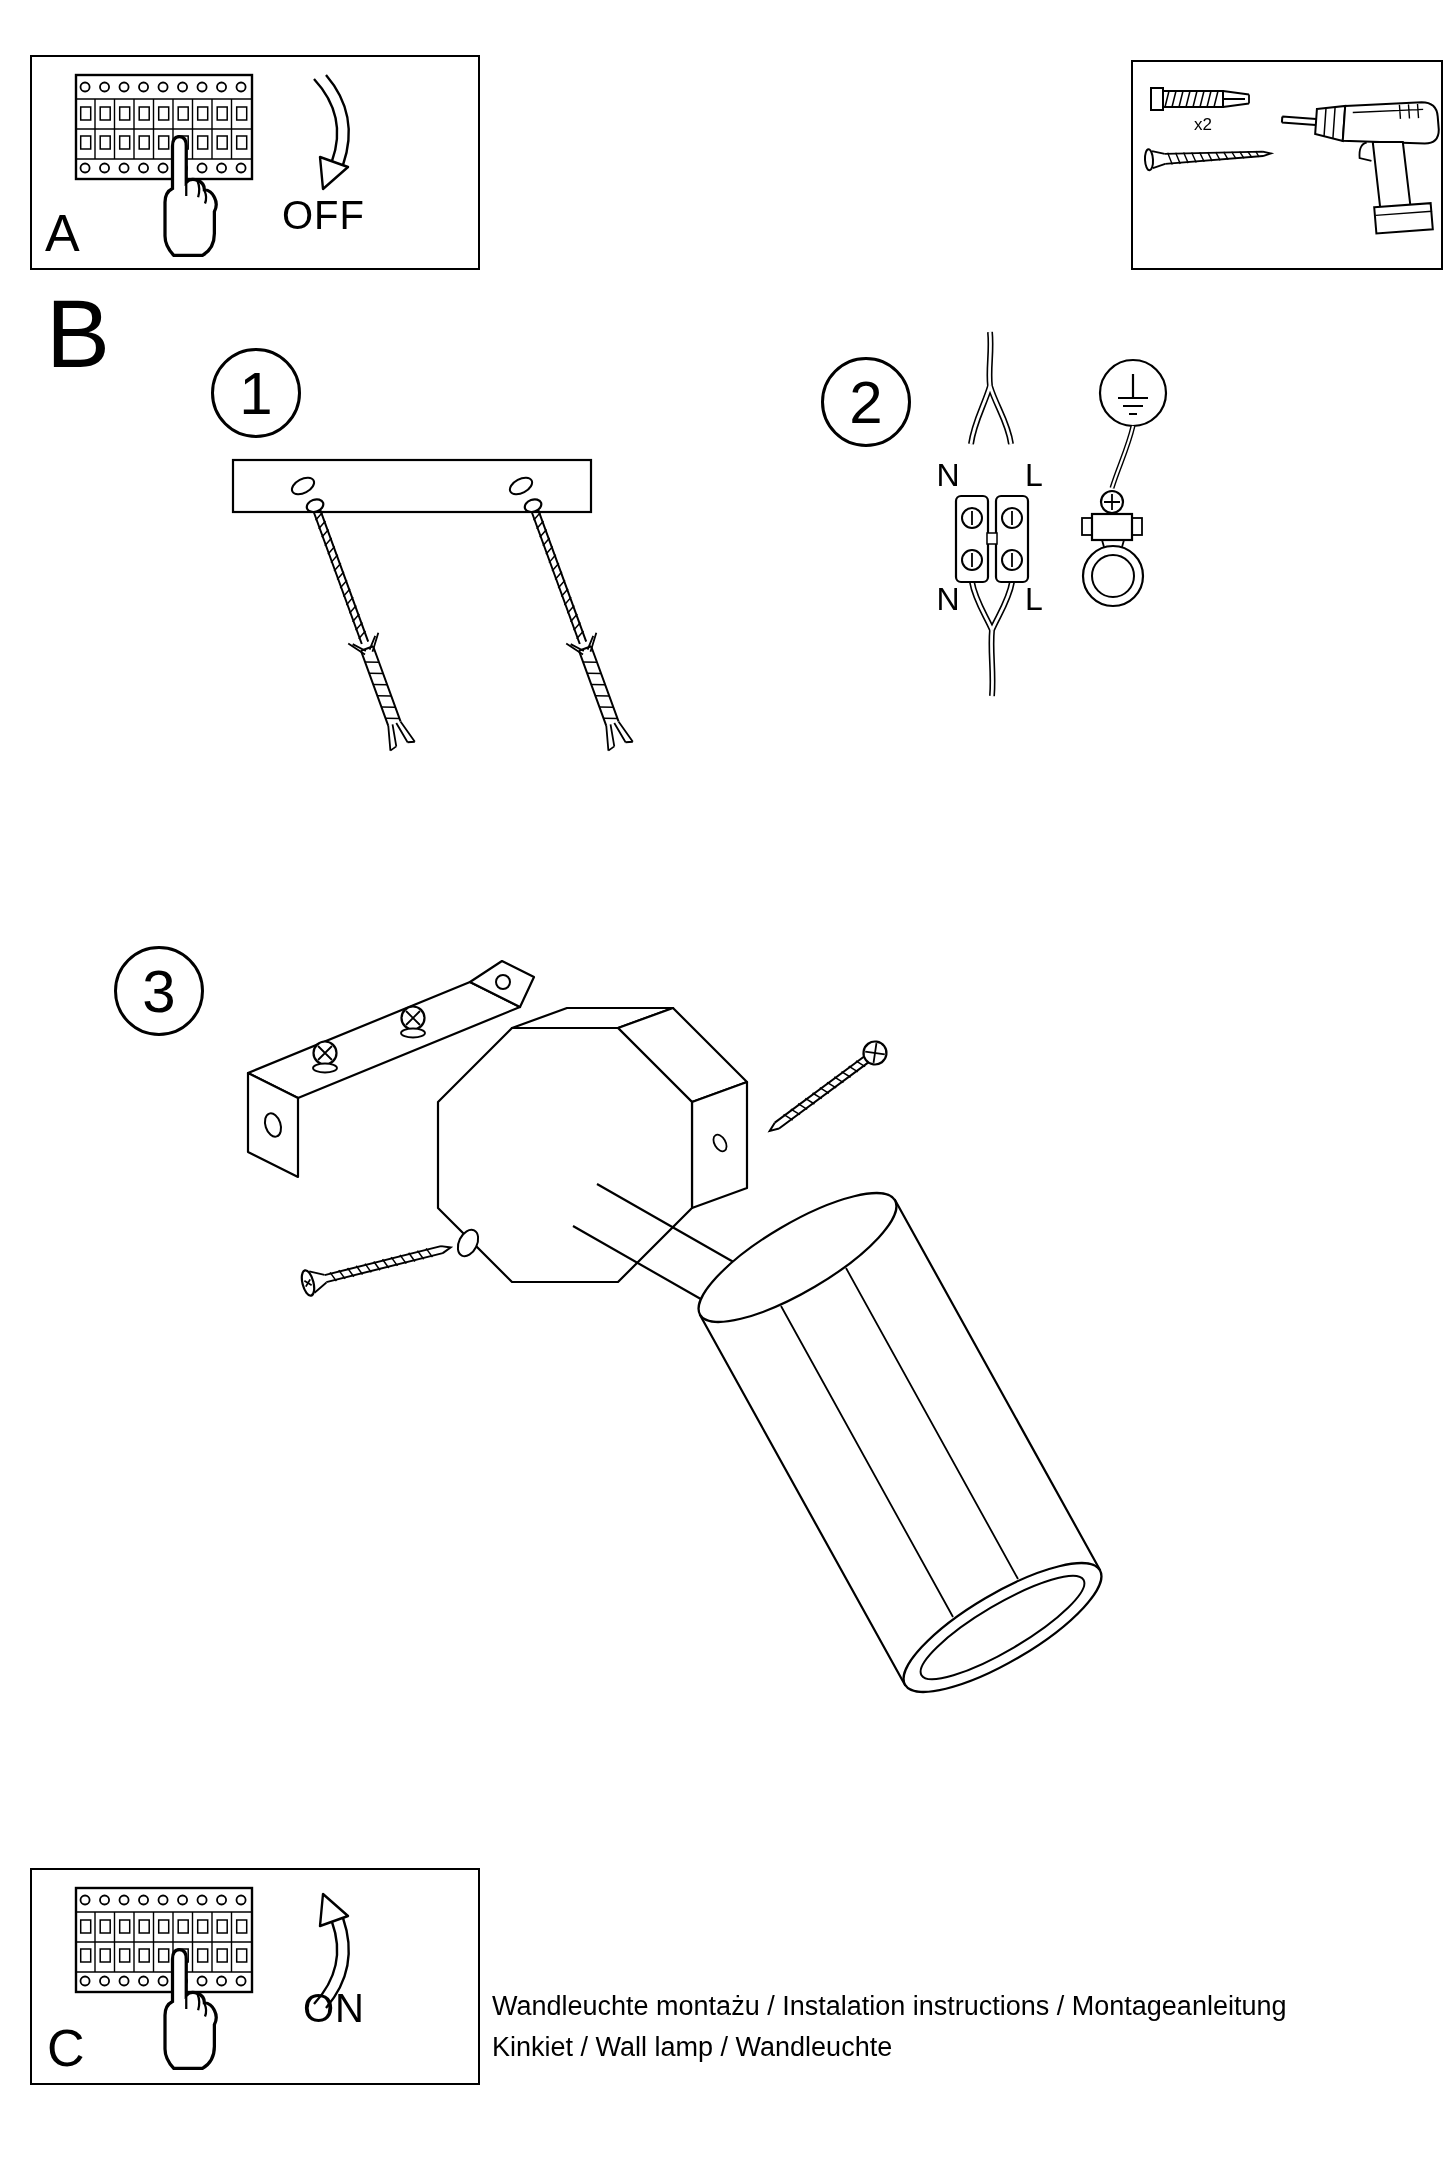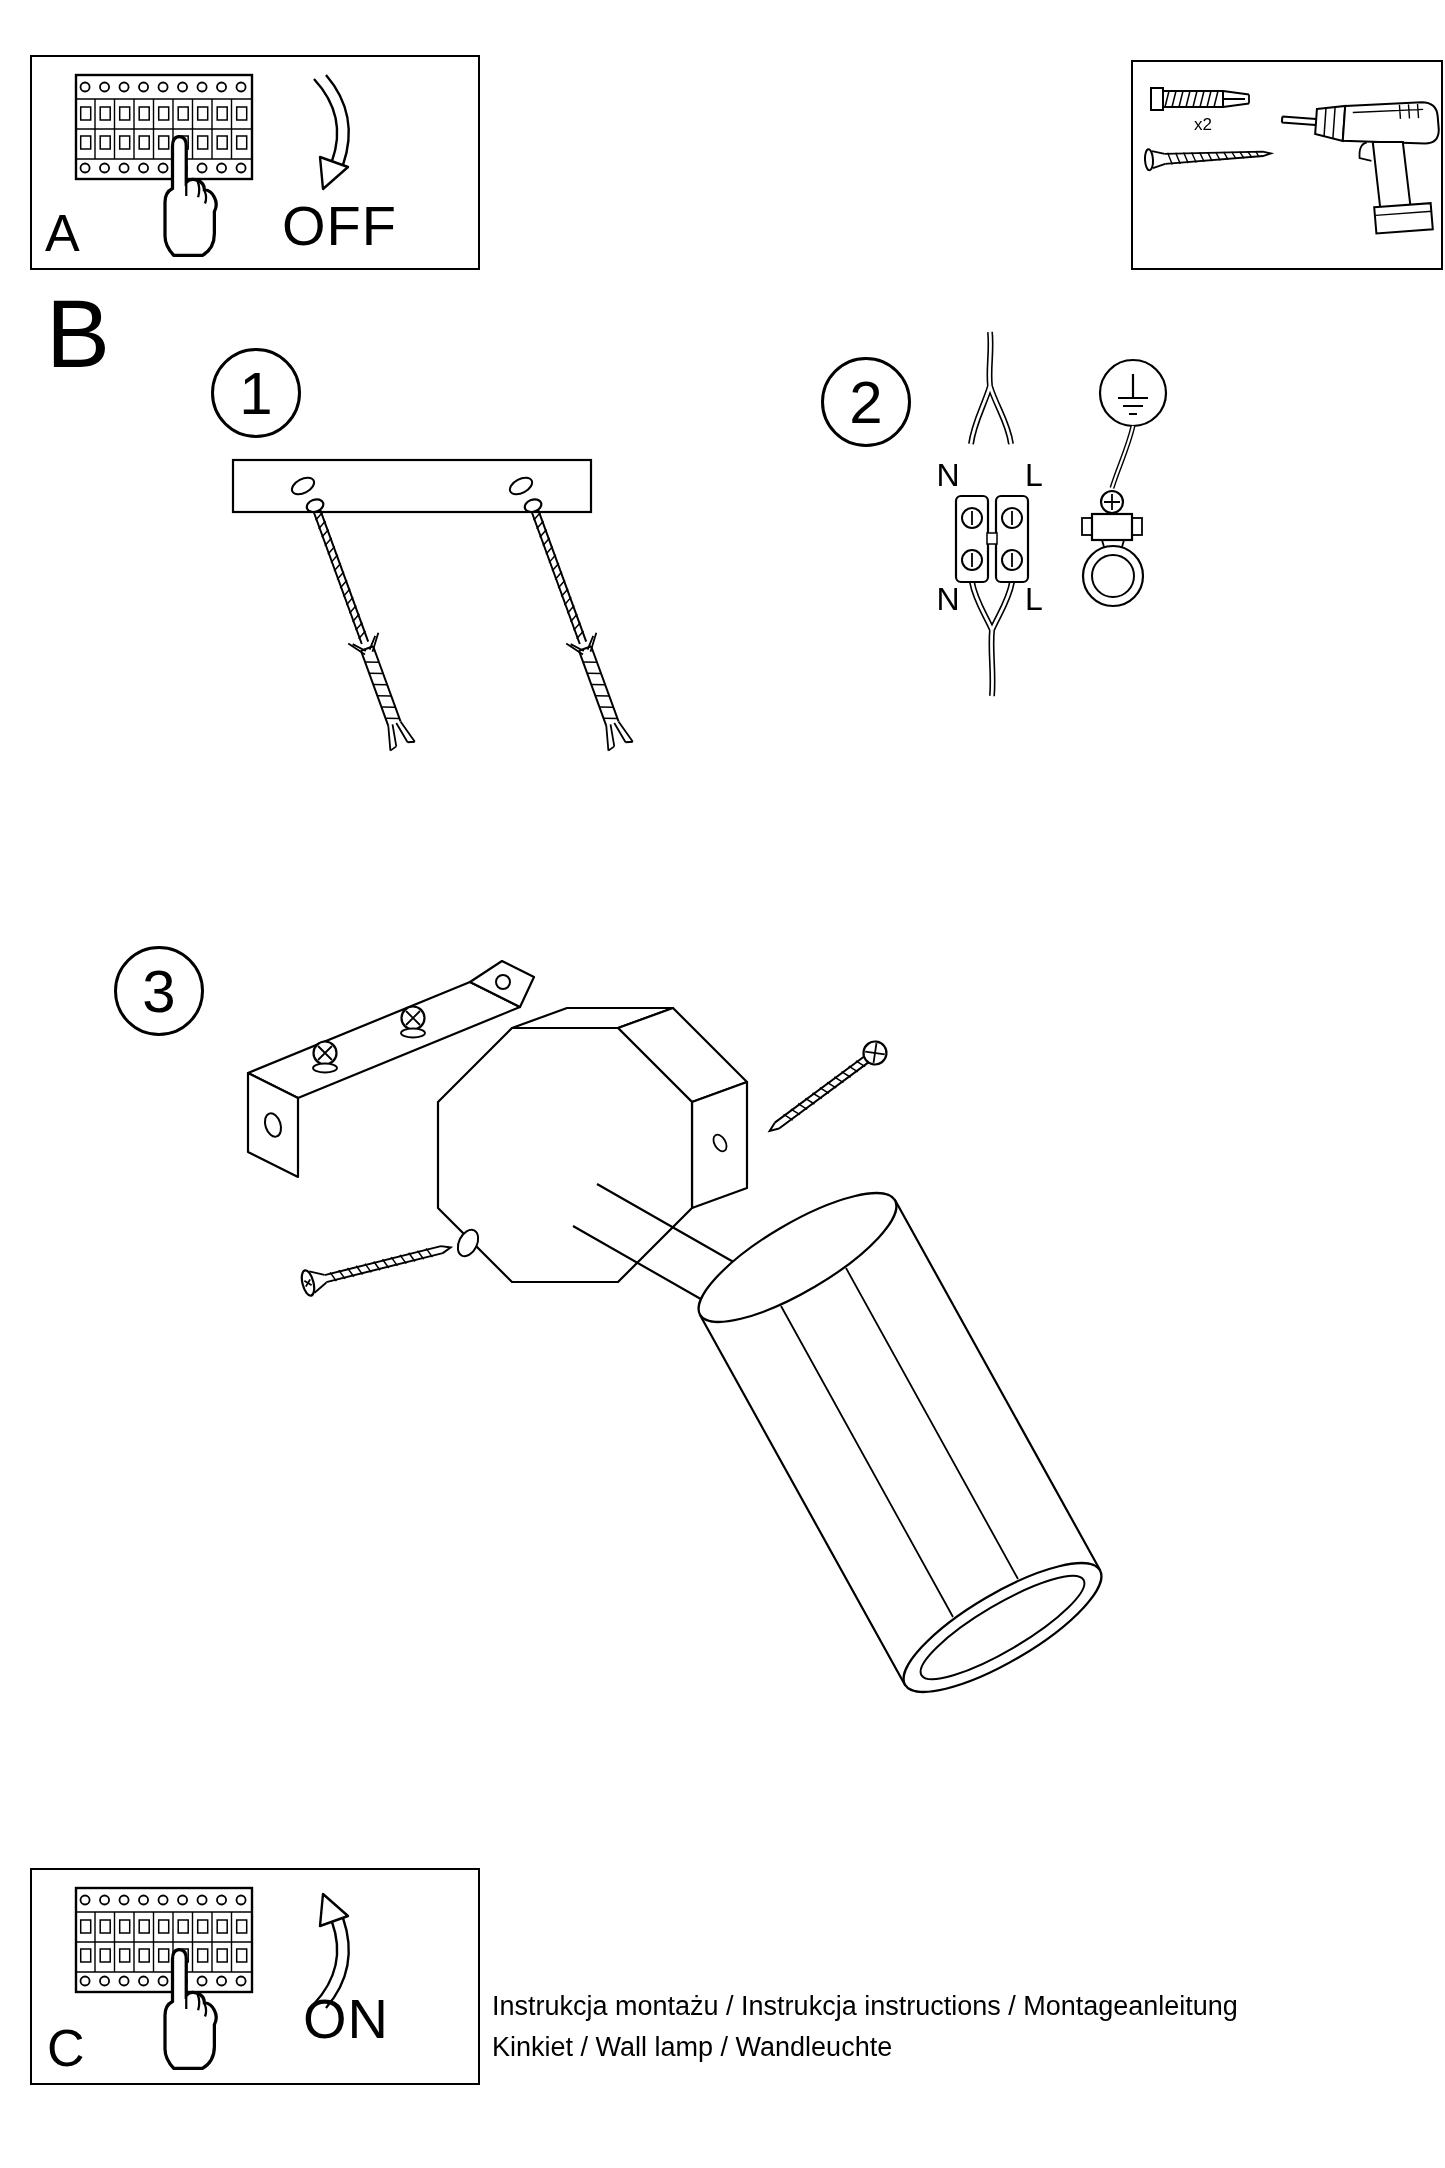--- a/index.html
+++ b/index.html
@@ -2,21 +2,21 @@
 <html><head>
 <meta charset="utf-8">
 <style>
   html,body{margin:0;padding:0;background:#fff}
   .page{position:relative;width:1445px;height:2168px;background:#ffffff;
         font-family:"Liberation Sans",sans-serif;color:#000;overflow:hidden}
   .abs{position:absolute}
   .frame{position:absolute;border:2px solid #000;background:#fff}
   .badge{position:absolute;width:84px;height:84px;border:3px solid #000;border-radius:50%;
          display:flex;align-items:center;justify-content:center;font-size:60px;background:#fff}
-  .biglbl{position:absolute;font-size:56px;letter-spacing:1px;white-space:nowrap}
+  .biglbl{position:absolute;font-size:40px;letter-spacing:1px;white-space:nowrap}
   .corner{position:absolute;font-size:52px}
   .section-lbl{position:absolute;font-size:96px;line-height:1}
   .footer{position:absolute;font-size:27px;line-height:41px;white-space:nowrap}
   .footer p{margin:0}
   svg.abs{overflow:visible}
 </style>
 </head>
 <body>
 
 <svg width="0" height="0" style="position:absolute" aria-hidden="true">
@@ -225,17 +225,17 @@
     <svg class="abs" style="left:258px;top:12px" width="80" height="130" viewBox="0 0 80 130">
       <path d="M24,122 C48,96 52,68 42,40" fill="none" stroke="#000" stroke-width="2.4"></path>
       <path d="M36,126 C60,98 64,68 53,36" fill="none" stroke="#000" stroke-width="2.4"></path>
       <polygon points="30,44 58,34 33,12" fill="#fff" stroke="#000" stroke-width="2.4" stroke-linejoin="round"></polygon>
     </svg>
     <div class="biglbl" style="left:271px;top:116px">ON</div>
     <div class="corner" style="left:15px;top:148px">C</div>
   </div>
 
   <div class="footer" style="left:492px;top:1986px">
-    <p>Instrukcja montażu / Instrukcja instructions / Montageanleitung</p>
+    <p>Wandleuchte montażu / Instalation instructions / Montageanleitung</p>
     <p>Kinkiet  / Wall lamp / Wandleuchte</p>
   </div>
 
 </div>
 
 </body></html>

